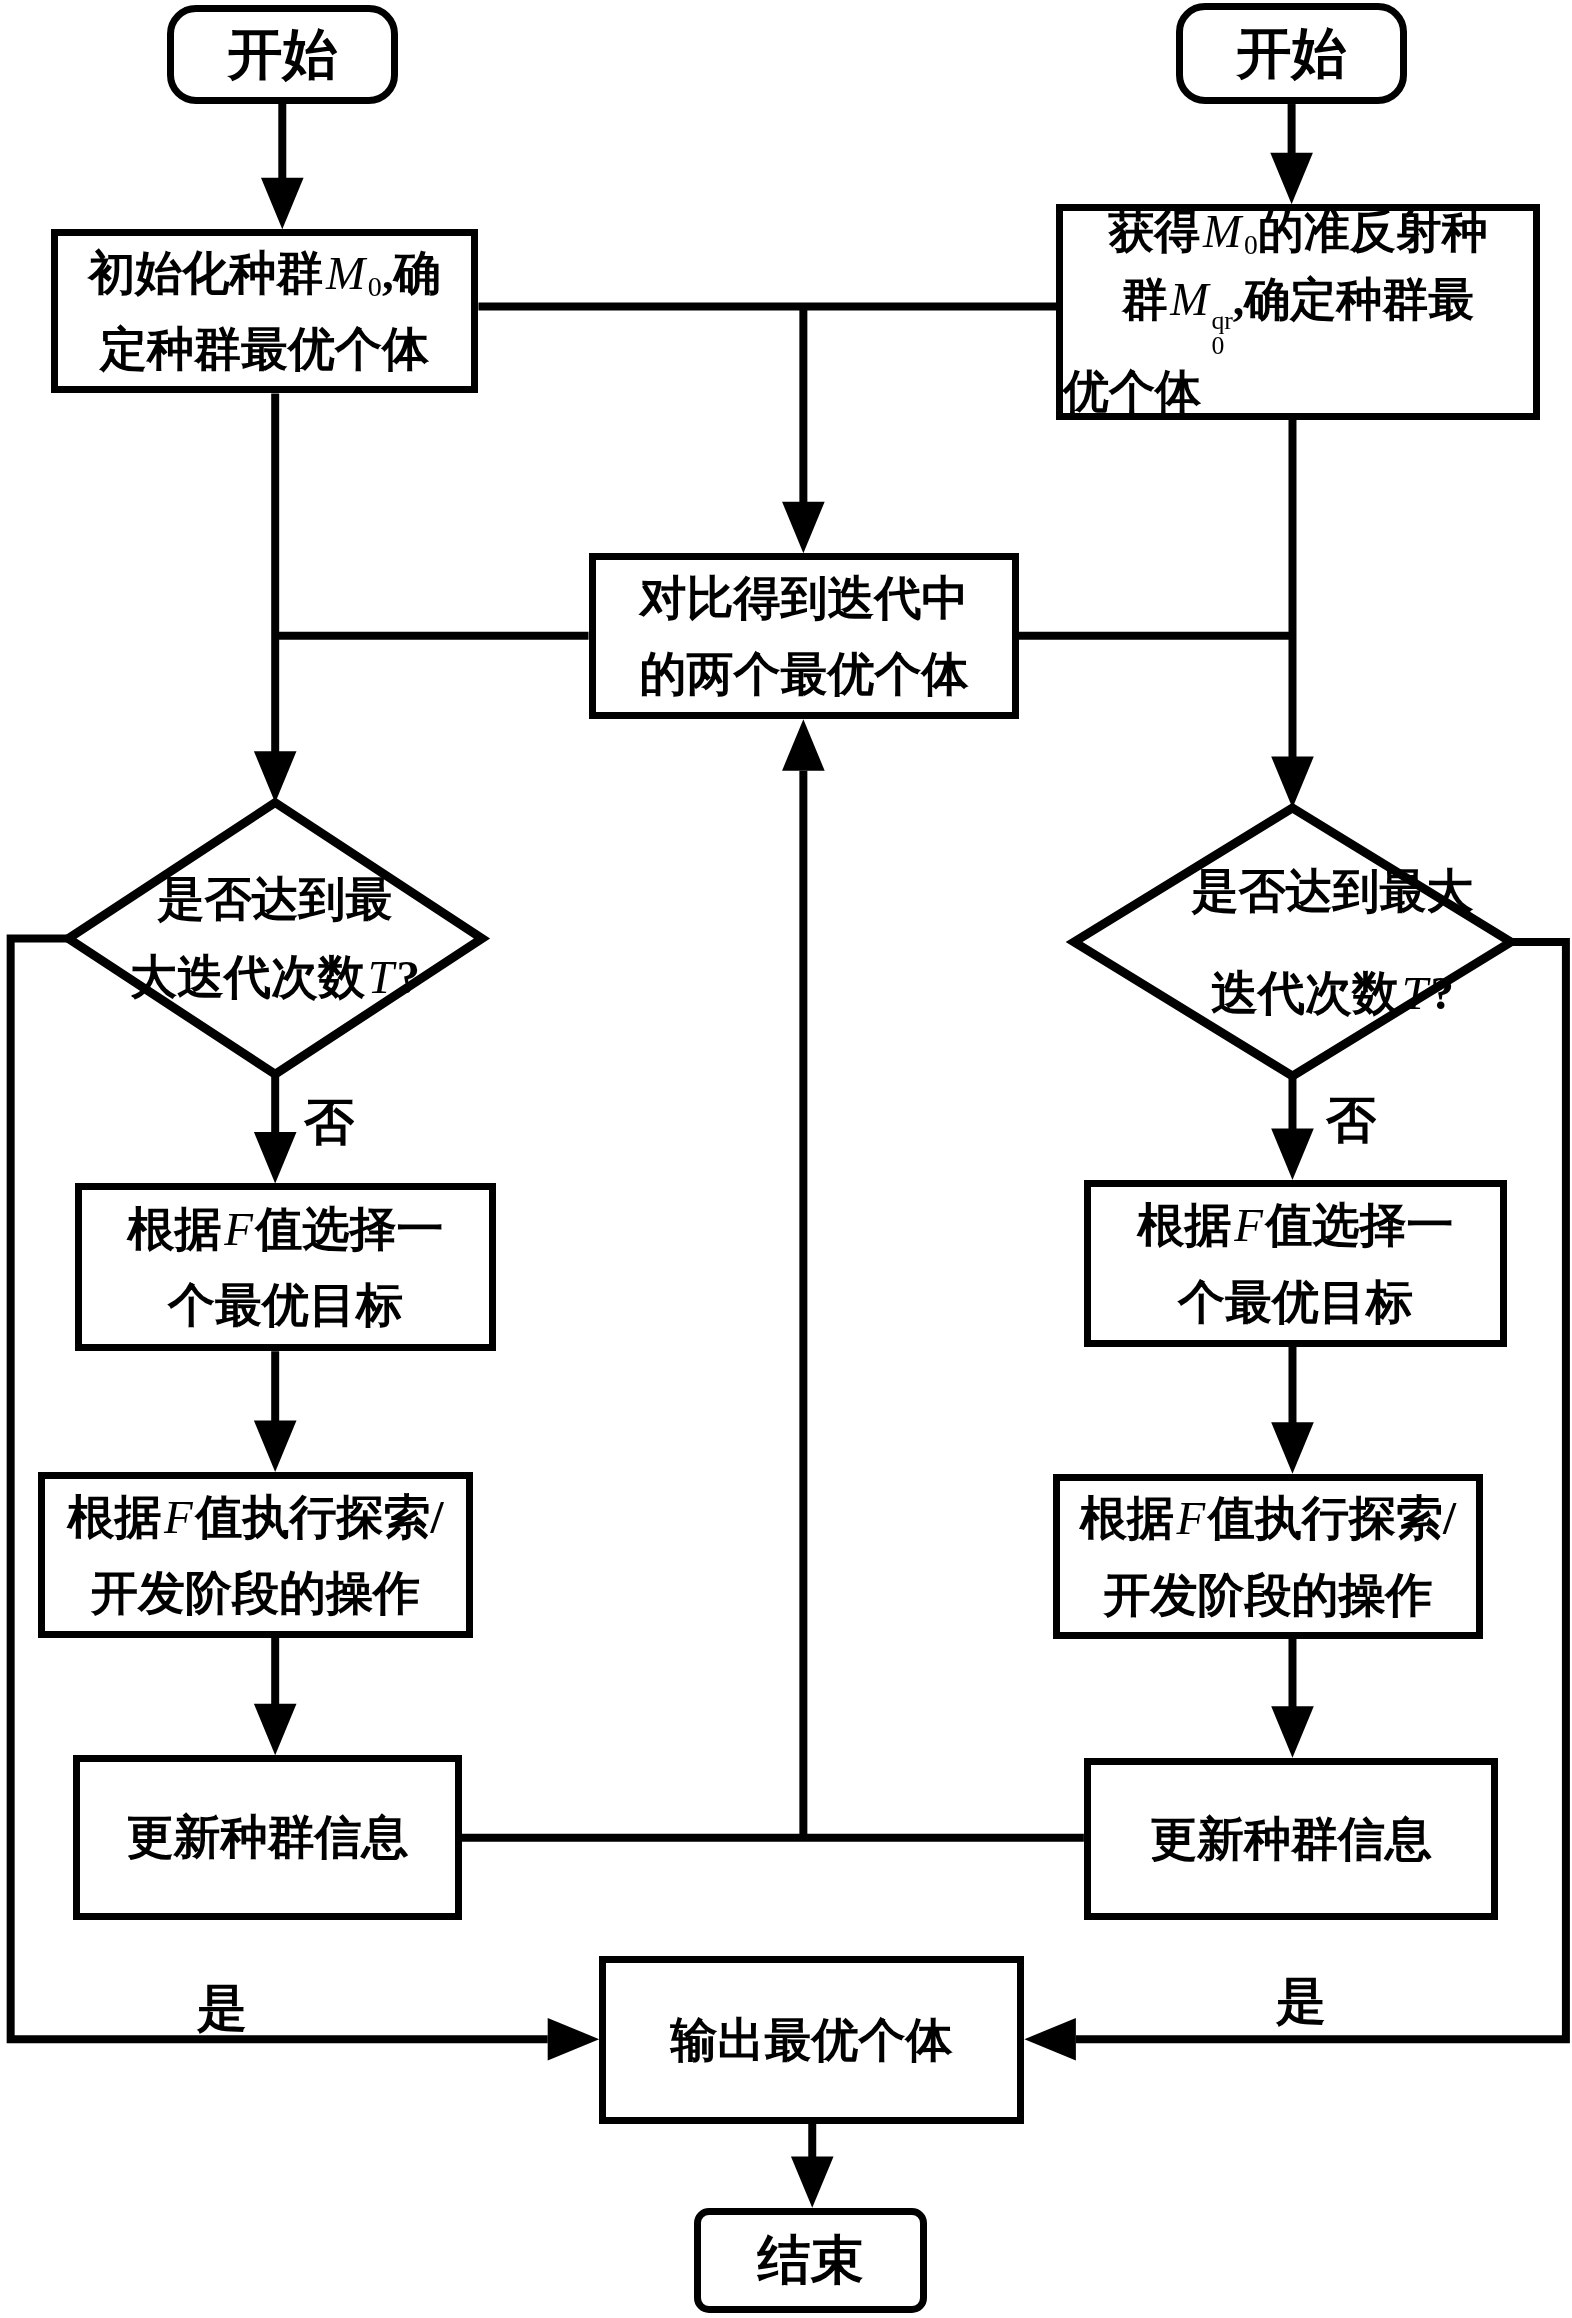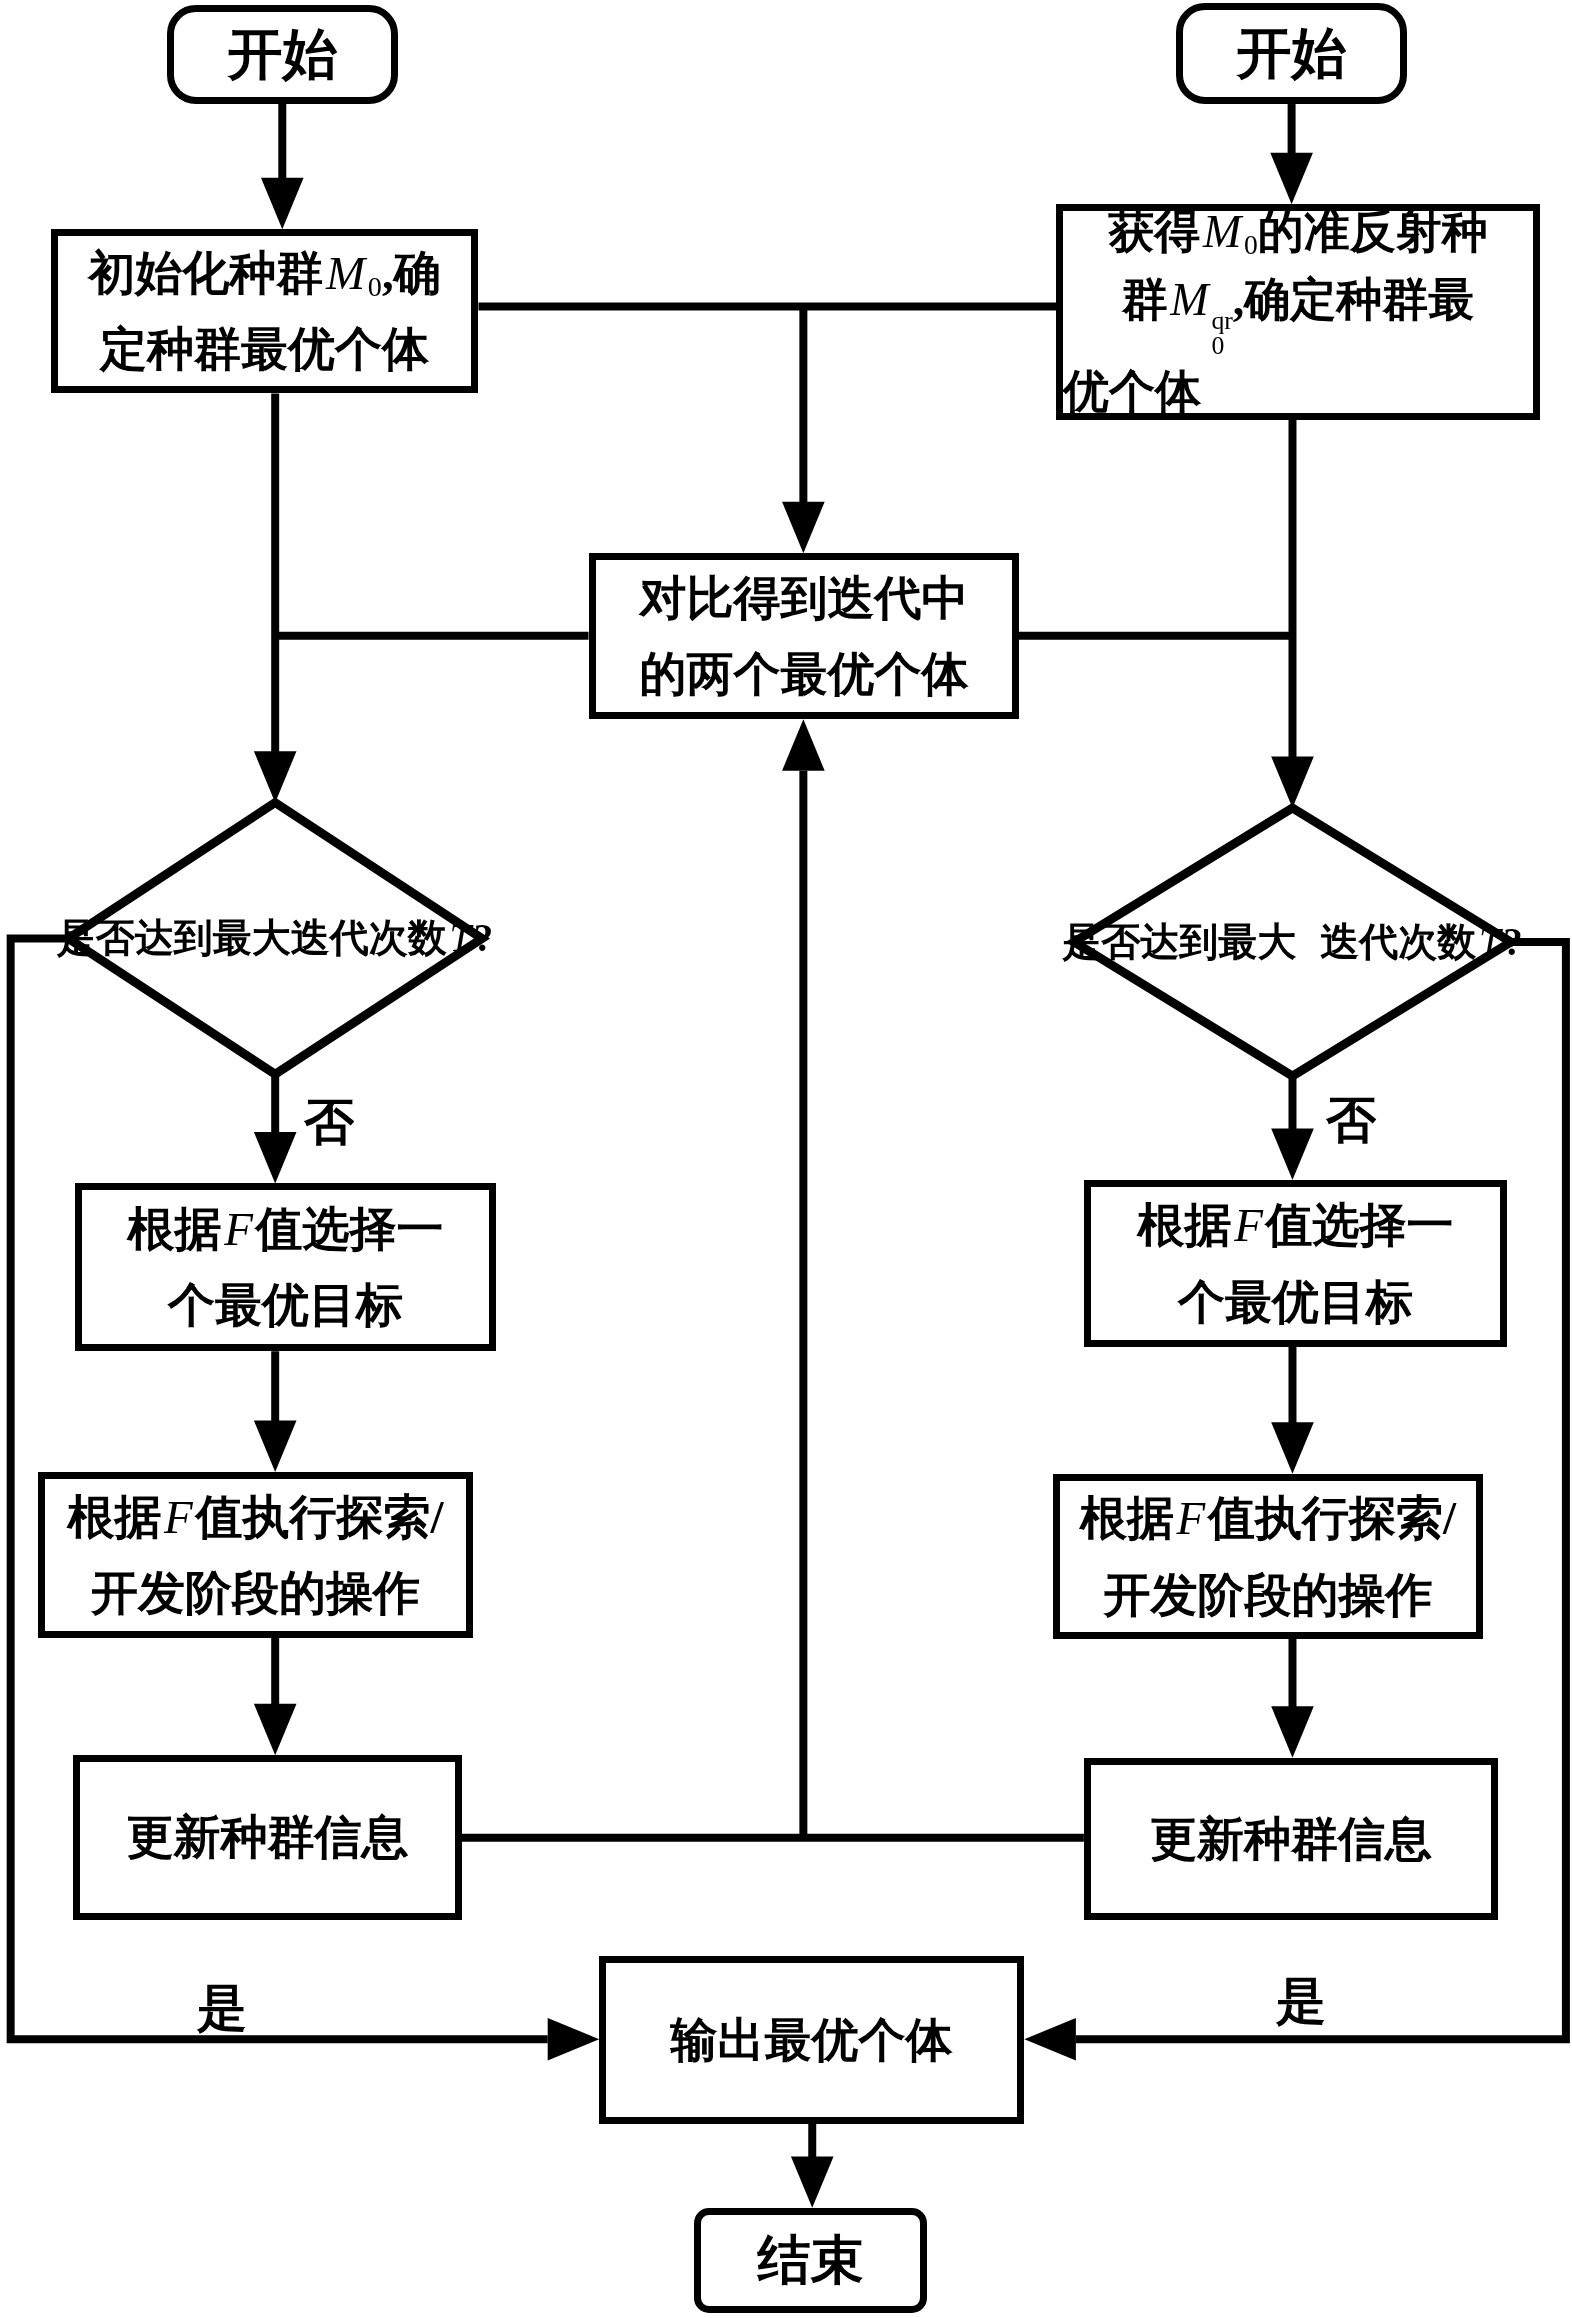--- a/index.html
+++ b/index.html
@@ -9,22 +9,22 @@
   }
   .lines{position:absolute;left:0;top:0;width:1573px;height:2319px;}
   .node{
     position:absolute;box-sizing:border-box;background:#fff;border:7px solid #000;
     display:flex;flex-direction:column;align-items:center;justify-content:center;
     text-align:center;font-size:47px;line-height:1.62;font-weight:700;
   }
   .rounded{border-radius:29px;font-size:55px;line-height:1;}
   .endcap{border-radius:15px;font-size:53px;line-height:1;}
   .dtext{
-    position:absolute;display:flex;flex-direction:row;align-items:center;justify-content:center;
-    text-align:right;font-size:39px;line-height:1.66;font-weight:700;background:transparent;
+    position:absolute;display:flex;flex-direction:column;align-items:center;justify-content:center;
+    text-align:right;font-size:47px;line-height:1.66;font-weight:700;background:transparent;
   }
   .lbl{position:absolute;font-size:50px;font-weight:700;line-height:1;}
   .tline{white-space:nowrap;}
   .var{font-style:italic;font-weight:400;padding:0 2.7px;}
   .sb{font-size:0.6em;font-weight:400;vertical-align:-0.25em;line-height:0;}
   .stack{
     display:inline-flex;flex-direction:column;align-items:flex-start;
     font-size:0.56em;font-weight:400;line-height:0.95;vertical-align:-0.55em;
   }
 </style>
@@ -105,21 +105,21 @@
 
   <div class="node" style="left:589px;top:553px;width:430px;height:166px;">
     <div class="tline">对比得到迭代中</div>
     <div class="tline">的两个最优个体</div>
   </div>
 
   <div class="dtext" style="left:71px;top:850px;width:408px;height:176px;">
     <div class="tline">是否达到最</div>
     <div class="tline"><span>大迭代次数</span><span class="var">T</span><span>?</span></div>
   </div>
-  <div class="dtext" style="left:1076px;top:854px;width:433px;height:176px;gap:24px;">
+  <div class="dtext" style="left:1116px;top:854px;width:433px;height:176px;gap:24px;">
     <div class="tline">是否达到最大</div>
     <div class="tline"><span>迭代次数</span><span class="var">T</span><span>?</span></div>
   </div>
 
   <div class="lbl" style="left:304px;top:1097px;">否</div>
   <div class="lbl" style="left:1326px;top:1095px;">否</div>
   <div class="lbl" style="left:197px;top:1983px;">是</div>
   <div class="lbl" style="left:1276px;top:1976px;">是</div>
 
   <div class="node" style="left:75px;top:1183px;width:421px;height:168px;">

